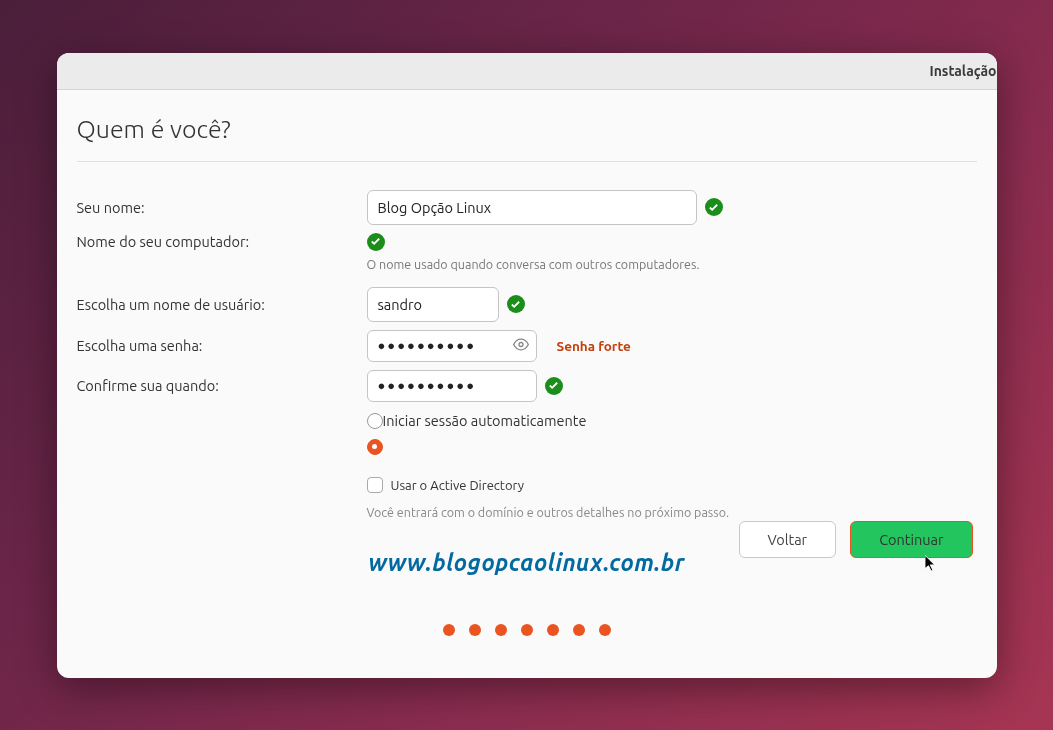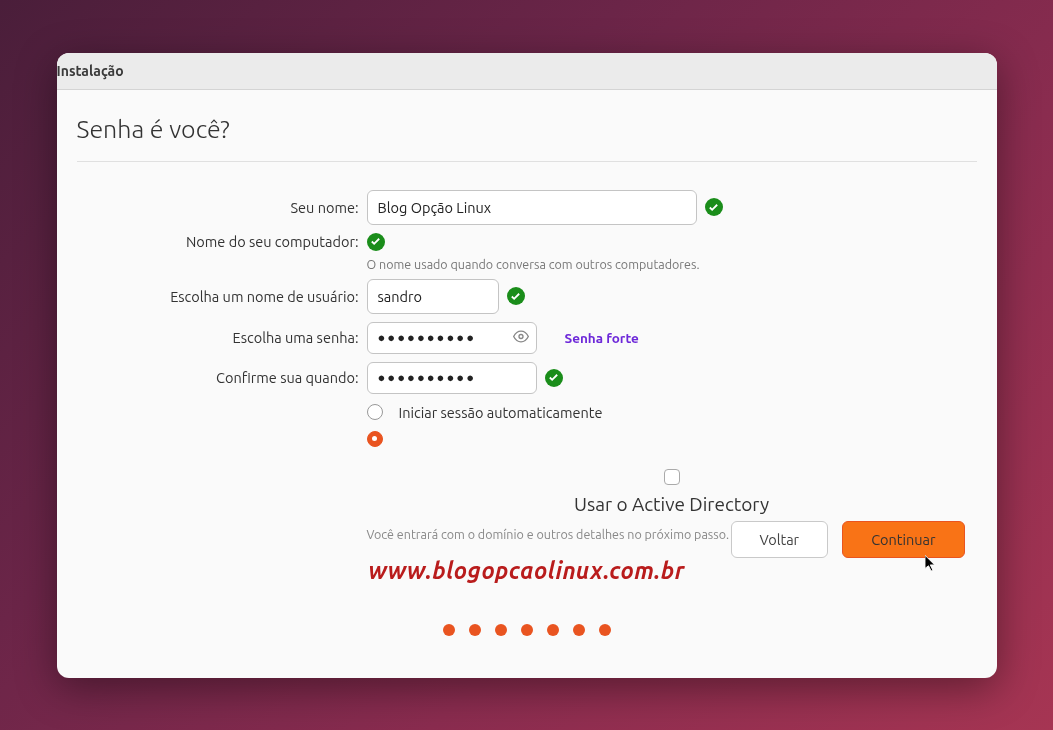--- a/index.html
+++ b/index.html
@@ -19,21 +19,21 @@
       background: #fafafa;
       border-radius: 12px;
       box-shadow: 0 10px 40px rgba(0,0,0,0.4);
       display: flex;
       flex-direction: column;
       overflow: hidden;
     }
     .titlebar {
       background: #ebebeb;
       border-bottom: 1px solid #d4d4d4;
-      text-align: left;
+      text-align: right;
       padding: 10px 0;
       font-weight: 600;
       font-size: 14px;
       color: #3a3a3a;
     }
     .content {
       flex: 1;
       padding: 20px 20px 0 20px;
       display: flex;
       flex-direction: column;
@@ -52,21 +52,21 @@
       flex-direction: column;
       gap: 8px;
     }
     .row {
       display: flex;
       align-items: center;
       gap: 8px;
     }
     .label {
       width: 282px;
-      text-align: right;
+      text-align: left;
       font-size: 14.5px;
       color: #333;
     }
     .input {
       border: 1px solid #c4c4c4;
       border-radius: 6px;
       padding: 8px 10px;
       font-size: 14.5px;
       background: #fff;
       color: #222;
@@ -85,45 +85,45 @@
       align-items: center;
       justify-content: center;
       flex-shrink: 0;
     }
     .check-icon svg { width: 11px; height: 11px; }
     .helper {
       font-size: 12.5px;
       color: #777;
       margin-left: 290px;
       margin-top: -2px;
-      margin-bottom: 0;
+      margin-bottom: 8px;
     }
     .pw-wrap {
       position: relative;
       display: inline-block;
     }
     .eye-icon {
       position: absolute;
       right: 8px;
       top: 50%;
       transform: translateY(-50%);
       color: #888;
       cursor: pointer;
     }
     .eye-icon svg { width: 16px; height: 16px; }
     .strength {
       font-size: 13.5px;
       font-weight: 600;
-      color: #6d28d9;
-      margin-left: 20px;
+      color: #c2410c;
+      margin-left: 12px;
     }
     .radio-row {
       display: flex;
-      align-items: flex-start;
-      gap: 16px;
+      align-items: flex-end;
+      gap: 0;
       margin-left: 290px;
       font-size: 14.5px;
       color: #333;
       margin-top: 2px;
     }
     .radio {
       width: 16px;
       height: 16px;
       border: 1.5px solid #999;
       border-radius: 50%;
@@ -142,69 +142,68 @@
       width: 5px;
       height: 5px;
       background: #fff;
       border-radius: 50%;
     }
     .checkbox-row {
       display: flex;
       align-items: center;
       gap: 8px;
       margin-left: 290px;
-      font-size: 19px;
+      font-size: 13px;
       color: #333;
       margin-top: 14px;
-      flex-direction: column;
     }
     .checkbox {
       width: 16px;
       height: 16px;
       border: 1.5px solid #aaa;
       border-radius: 4px;
       background: #fff;
       flex-shrink: 0;
     }
     .helper2 {
       font-size: 12.5px;
       color: #888;
       margin-left: 290px;
       margin-top: 4px;
     }
     .button-row {
       position: absolute;
-      right: 32px;
+      right: 24px;
       bottom: 120px;
       display: flex;
       gap: 14px;
     }
     .btn {
       padding: 9px 28px;
       font-size: 14.5px;
       border: 1px solid #c9c9c9;
       background: #fff;
       border-radius: 6px;
       color: #444;
       cursor: pointer;
       font-family: inherit;
     }
     .btn-primary {
       border-color: #e95420;
       color: #333;
-      background: #f97316;
+      background: #22c55e;
     }
     .watermark {
       position: absolute;
-      bottom: 95px;
+      bottom: 103px;
       left: 50%;
       transform: translateX(-50%);
       font-size: 23px;
       font-weight: 600;
-      color: #b91c1c;
+      color: #0369a1;
       font-style: italic;
       letter-spacing: 0.5px;
       pointer-events: none;
     }
     .dots {
       position: absolute;
       bottom: 42px;
       left: 50%;
       transform: translateX(-50%);
       display: flex;
@@ -229,21 +228,21 @@
     }
   </style>
 </head>
 <body>
 
 <div class="window">
   <div class="titlebar">
     <span>Instalação</span>
   </div>
   <div class="content">
-    <h1 class="heading">Senha é você?</h1>
+    <h1 class="heading">Quem é você?</h1>
 
     <div class="form-area">
 
       <div class="row">
         <span class="label">Seu nome:</span>
         <input class="input input-wide" value="Blog Opção Linux" style="">
         <span class="check-icon">
           <svg viewBox="0 0 24 24" fill="none" stroke="#fff" stroke-width="4">
               <path d="M4 12l5 5L20 6"></path>
             </svg>

